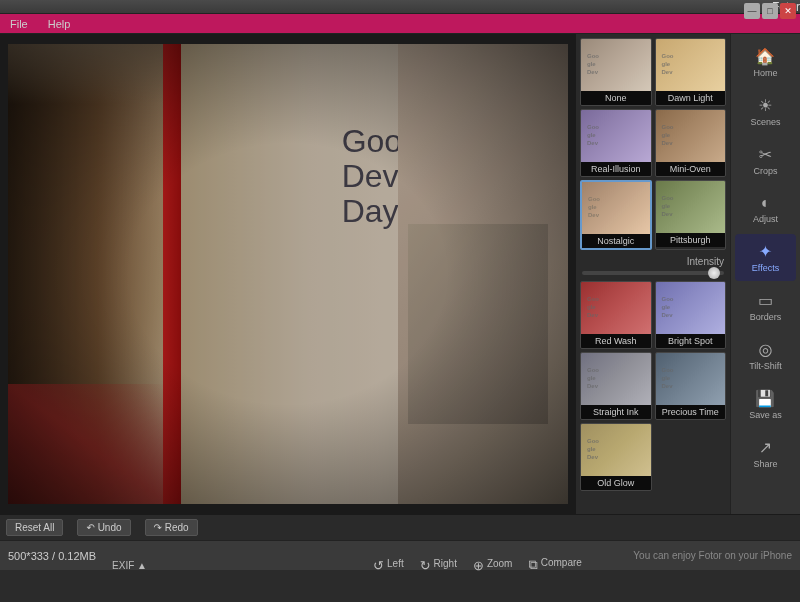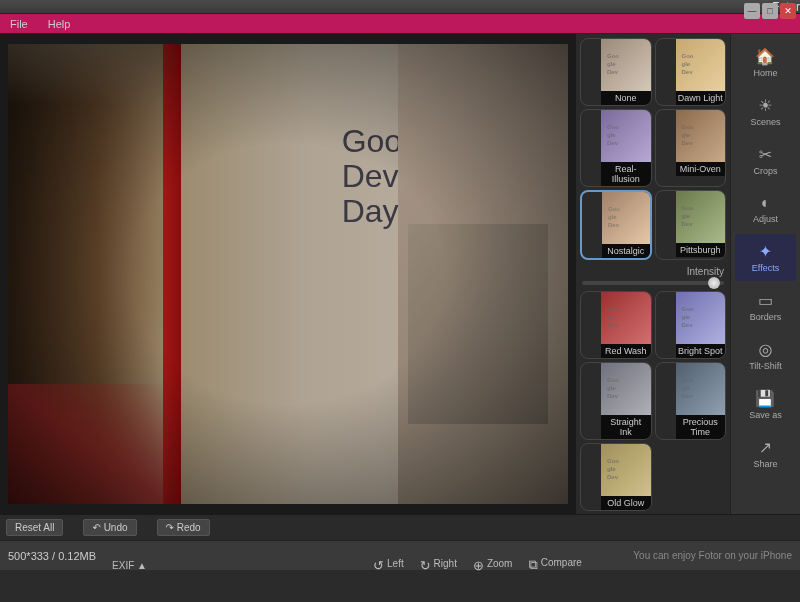--- a/index.html
+++ b/index.html
@@ -141,23 +141,22 @@
     .effects-grid {
       display: grid;
       grid-template-columns: 1fr 1fr;
       gap: 3px;
     }
 
     .effect-item {
       position: relative;
       cursor: pointer;
       border: 1px solid #444;
-      border-radius: 8px;
+      border-radius: 2px;
       overflow: hidden;
-      padding-left: 20px;
     }
     .effect-item.selected {
       border: 2px solid #6699cc;
     }
 
     .effect-thumb {
       width: 100%;
       height: 52px;
       display: flex;
       align-items: center;
@@ -298,21 +297,21 @@
       color: #888;
     }
 
     
     #action-bar {
       background: #2a2a2a;
       border-top: 1px solid #1a1a1a;
       display: flex;
       align-items: center;
       padding: 3px 6px;
-      gap: 20px;
+      gap: 14px;
       height: 26px;
     }
     .action-btn {
       background: #444;
       border: 1px solid #555;
       color: #ccc;
       font-size: 10px;
       padding: 2px 8px;
       cursor: pointer;
       border-radius: 2px;

